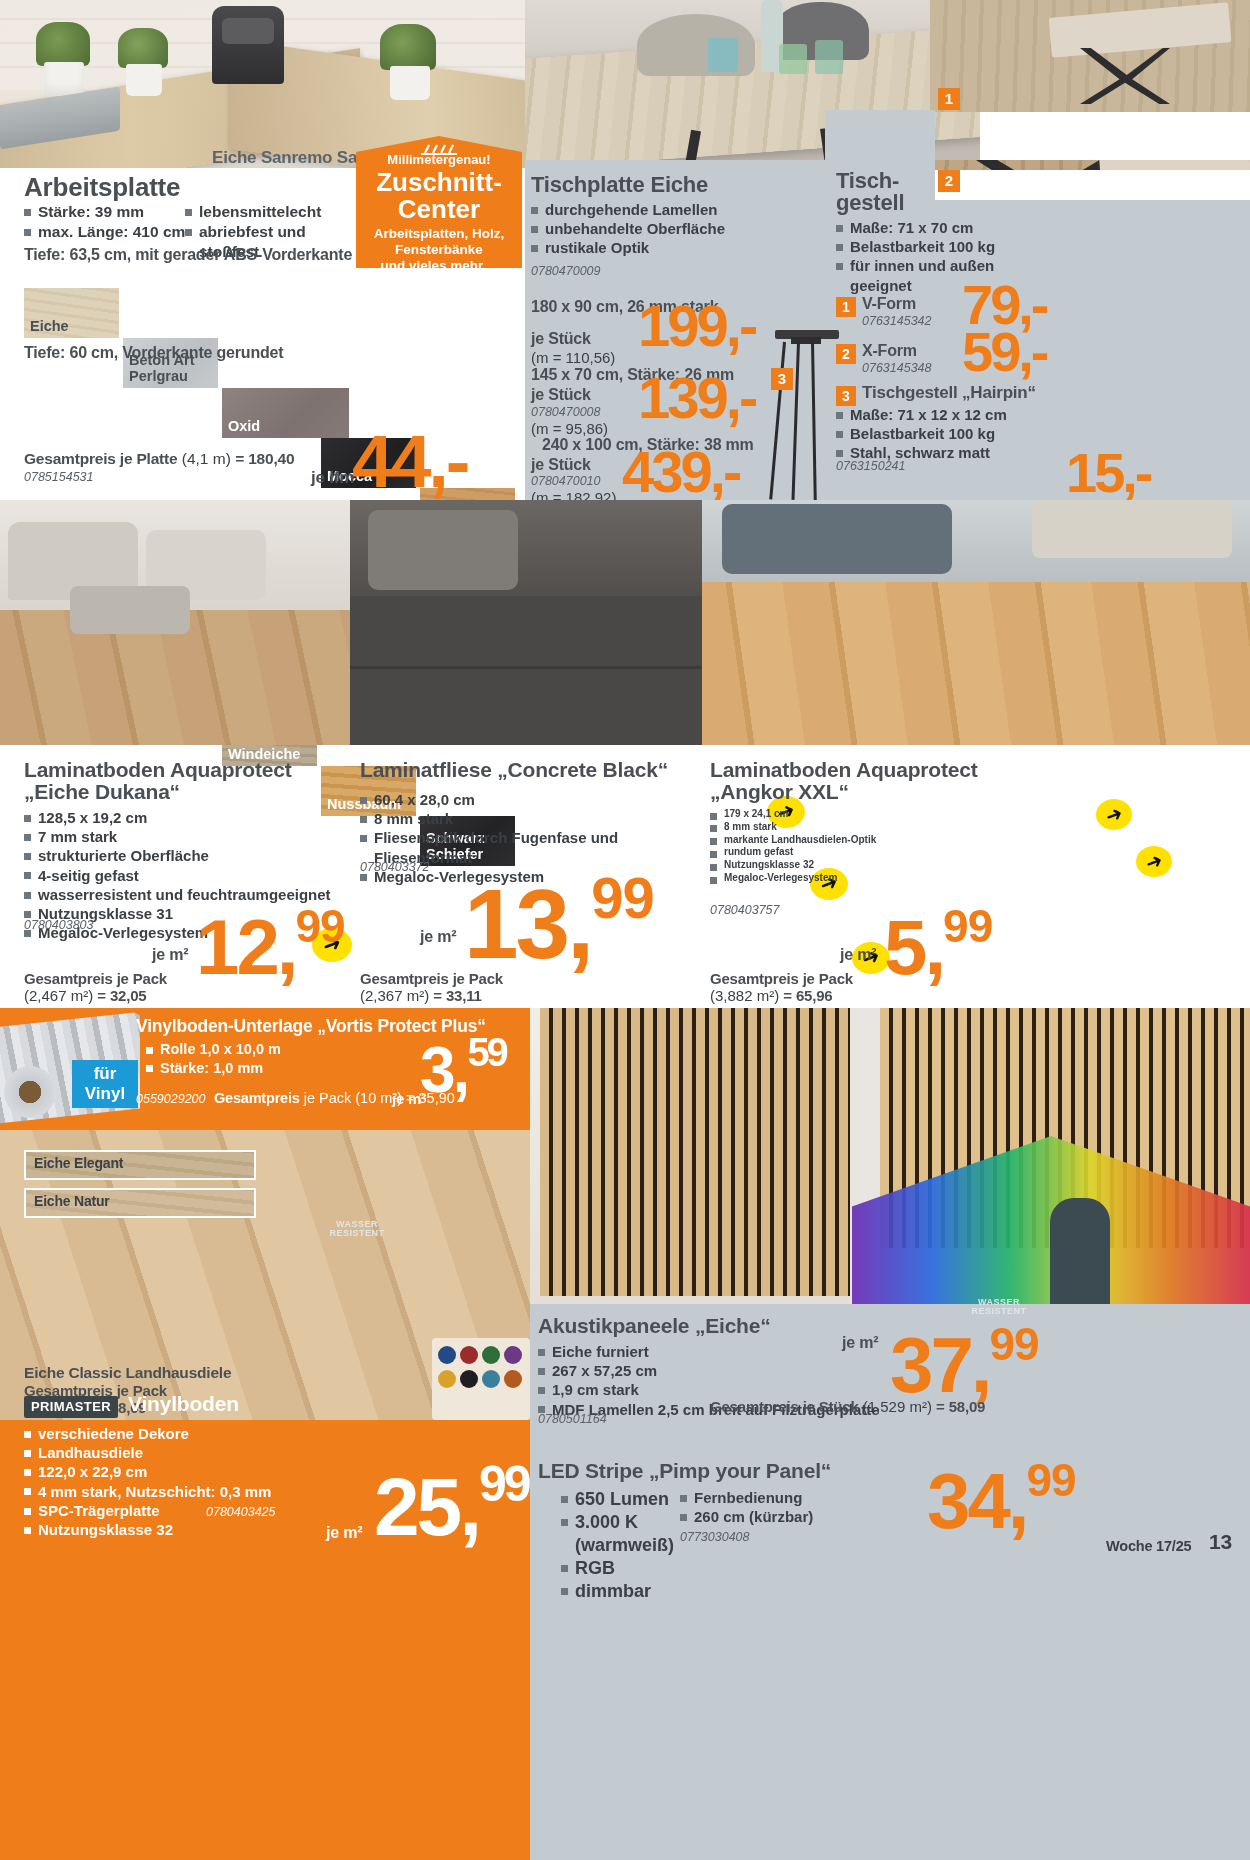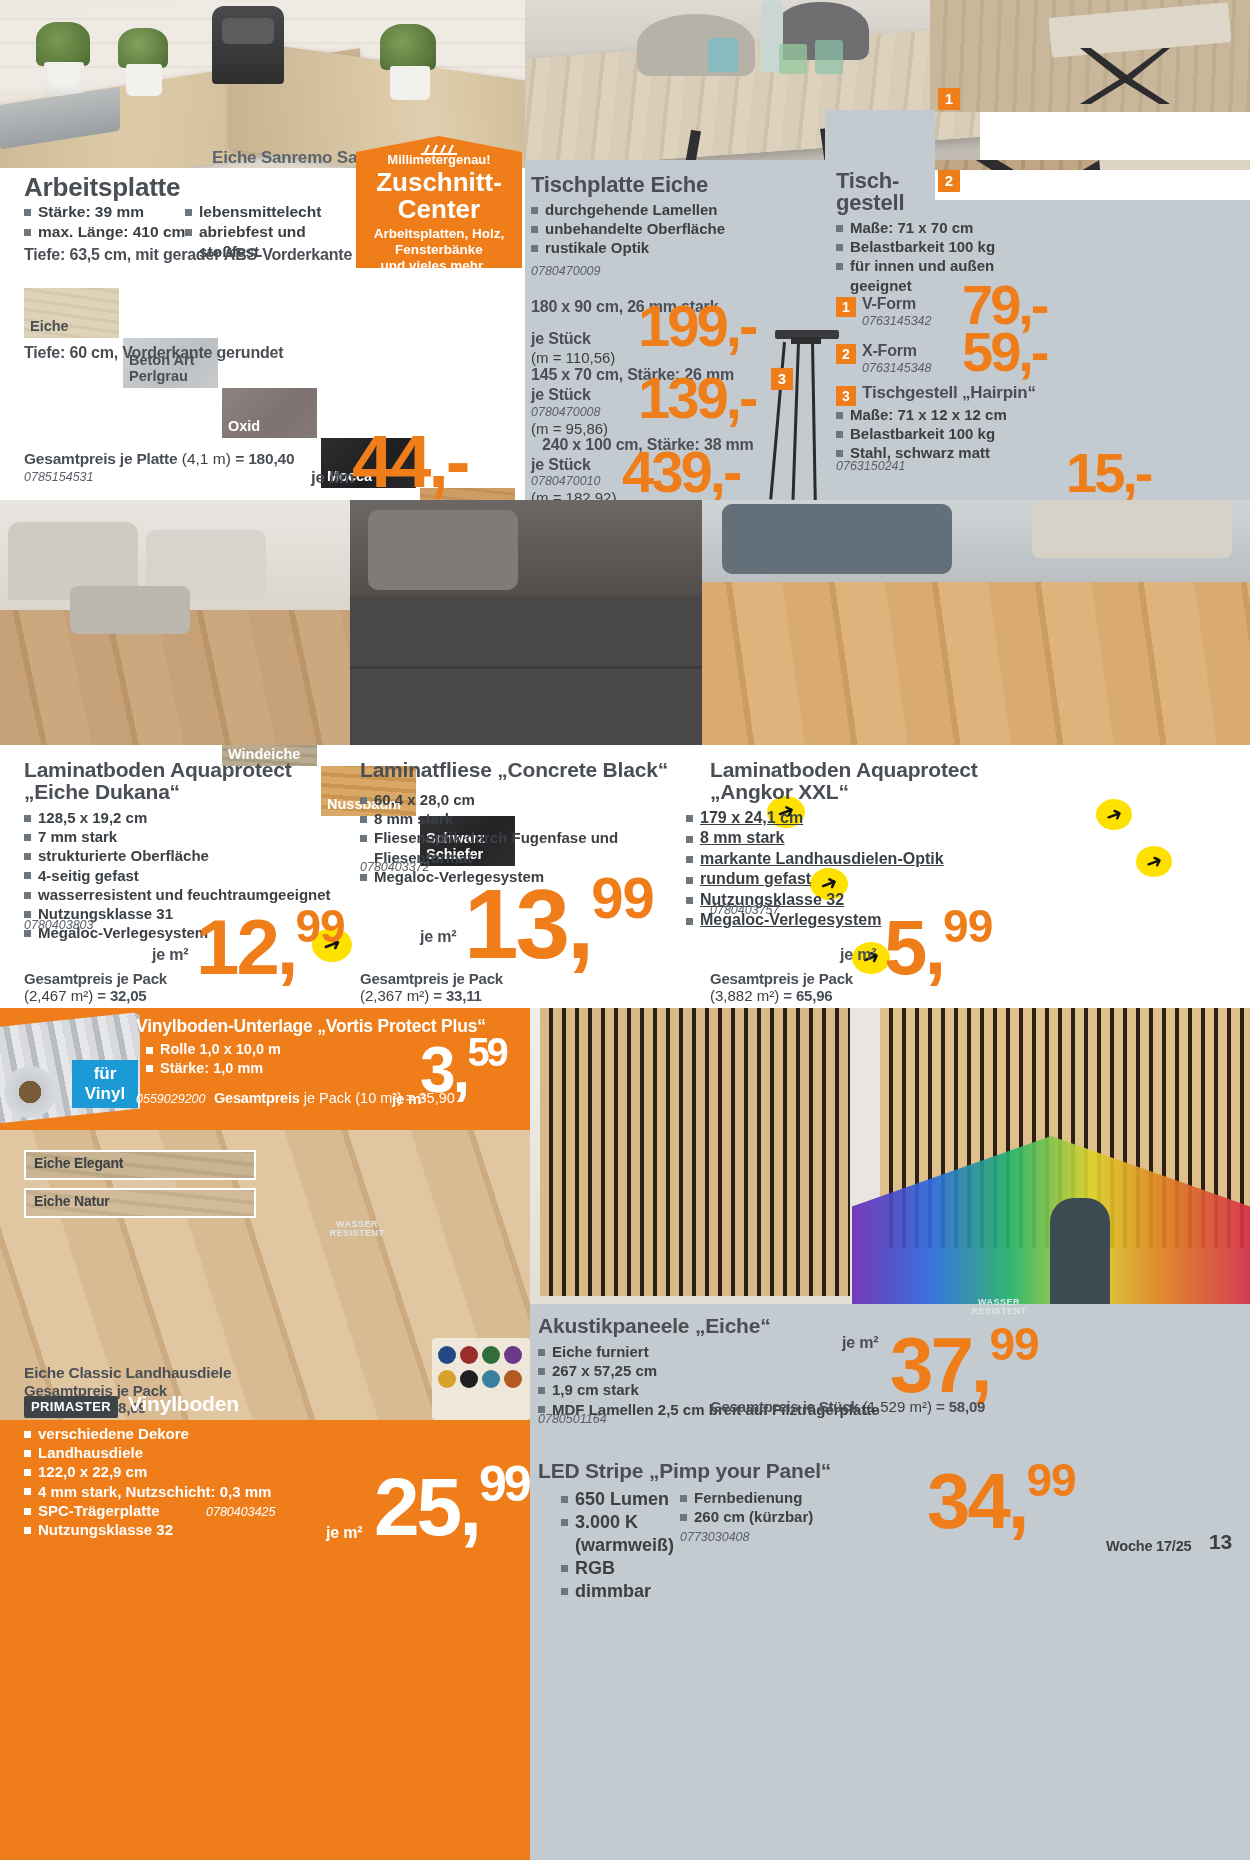--- a/index.html
+++ b/index.html
@@ -114,21 +114,21 @@
 
 <div class="abs hd" data-name="arbeitsplatte-depth-1" style="left:24px;top:246px;font-size:16px;">Tiefe: 63,5 cm, mit gerader ABS-Vorderkante</div>
 
 
 <div class="abs swatch" data-name="swatch-eiche" style="left:24px;top:288px;width:95px;height:50px;background:repeating-linear-gradient(8deg,#ded2b8 0 7px,#d5c8ac 7px 10px);">
   <span data-name="swatch-label" style="color:#4a4f55;">Eiche</span>
 </div>
 <div class="abs swatch" data-name="swatch-beton-art-perlgrau" style="left:123px;top:288px;width:95px;height:50px;background:linear-gradient(135deg,#cfd2d4,#bcc0c2 60%,#c8cbcd);">
   <span data-name="swatch-label" style="color:#4a4f55;">Beton Art<br>Perlgrau</span>
 </div>
-<div class="abs swatch" data-name="swatch-oxid" style="left:222px;top:288px;width:95px;height:50px;background:linear-gradient(135deg,#8e8381,#7d726f 60%,#857a77);">
+<div class="abs swatch" data-name="swatch-oxid" style="left:222px;top:288px;width:95px;height:50px;background:linear-gradient(135deg,#8e8381,#7d726f 60%,#857a77);padding-left:32px;">
   <span data-name="swatch-label" style="color:#fff;">Oxid</span>
 </div>
 <div class="abs swatch" data-name="swatch-mocca" style="left:321px;top:288px;width:95px;height:50px;background:linear-gradient(135deg,#2d2d2f,#1f1f21 60%,#2a2a2c);">
   <span data-name="swatch-label" style="color:#fff;">Mocca</span>
 </div>
 <div class="abs swatch" data-name="swatch-eiche-evoke-sunset" style="left:420px;top:288px;width:95px;height:50px;background:repeating-linear-gradient(6deg,#cf9d63 0 8px,#c2905a 8px 11px);">
   <span data-name="swatch-label" style="color:#fff;">Eiche Evoke<br>Sunset</span>
 </div>
 
 <div class="abs hd" data-name="arbeitsplatte-depth-2" style="left:24px;top:344px;font-size:16px;">Tiefe: 60 cm, Vorderkante gerundet</div>
@@ -342,21 +342,21 @@
   <span class="hd" data-name="total-value">= 33,11</span>
 </div>
 <div class="abs price" data-name="laminate-2-price" style="left:464px;top:874px;">
   <span style="font-size:98px;" data-name="price-int">13</span><span style="font-size:98px;">,</span><span style="font-size:58px;vertical-align:40px;letter-spacing:-1px;" data-name="price-dec">99</span>
 </div>
 <div class="abs arrow" data-name="arrow-icon" style="left:644px;top:944px;width:40px;height:34px;font-size:22px;"></div>
 
 
 <div class="abs hd" data-name="laminate-3-title-l1" style="left:710px;top:758px;font-size:21px;">Laminatboden Aquaprotect</div>
 <div class="abs hd" data-name="laminate-3-title-l2" style="left:710px;top:780px;font-size:21px;">„Angkor XXL“</div>
-<ul class="bl abs" data-name="laminate-3-bullets" style="left:686px;top:808px;width:320px;font-size:16px;font-weight:bold;text-decoration:underline;">
+<ul class="bl abs" data-name="laminate-3-bullets" style="left:710px;top:808px;width:320px;font-size:10px;font-weight:bold;">
   <li data-name="list-item">179 x 24,1 cm</li>
   <li data-name="list-item">8 mm stark</li>
   <li data-name="list-item">markante Landhausdielen-Optik</li>
   <li data-name="list-item">rundum gefast</li>
   <li data-name="list-item">Nutzungsklasse 32</li>
   <li data-name="list-item">Megaloc-Verlegesystem</li>
 </ul>
 <div class="abs artnr" data-name="laminate-3-artnr" style="left:710px;top:903px;">0780403757</div>
 <div class="abs hd" data-name="laminate-3-unit" style="left:840px;top:946px;font-size:16px;">je m²</div>
 <div class="abs" data-name="laminate-3-total" style="left:710px;top:970px;font-size:15px;">

